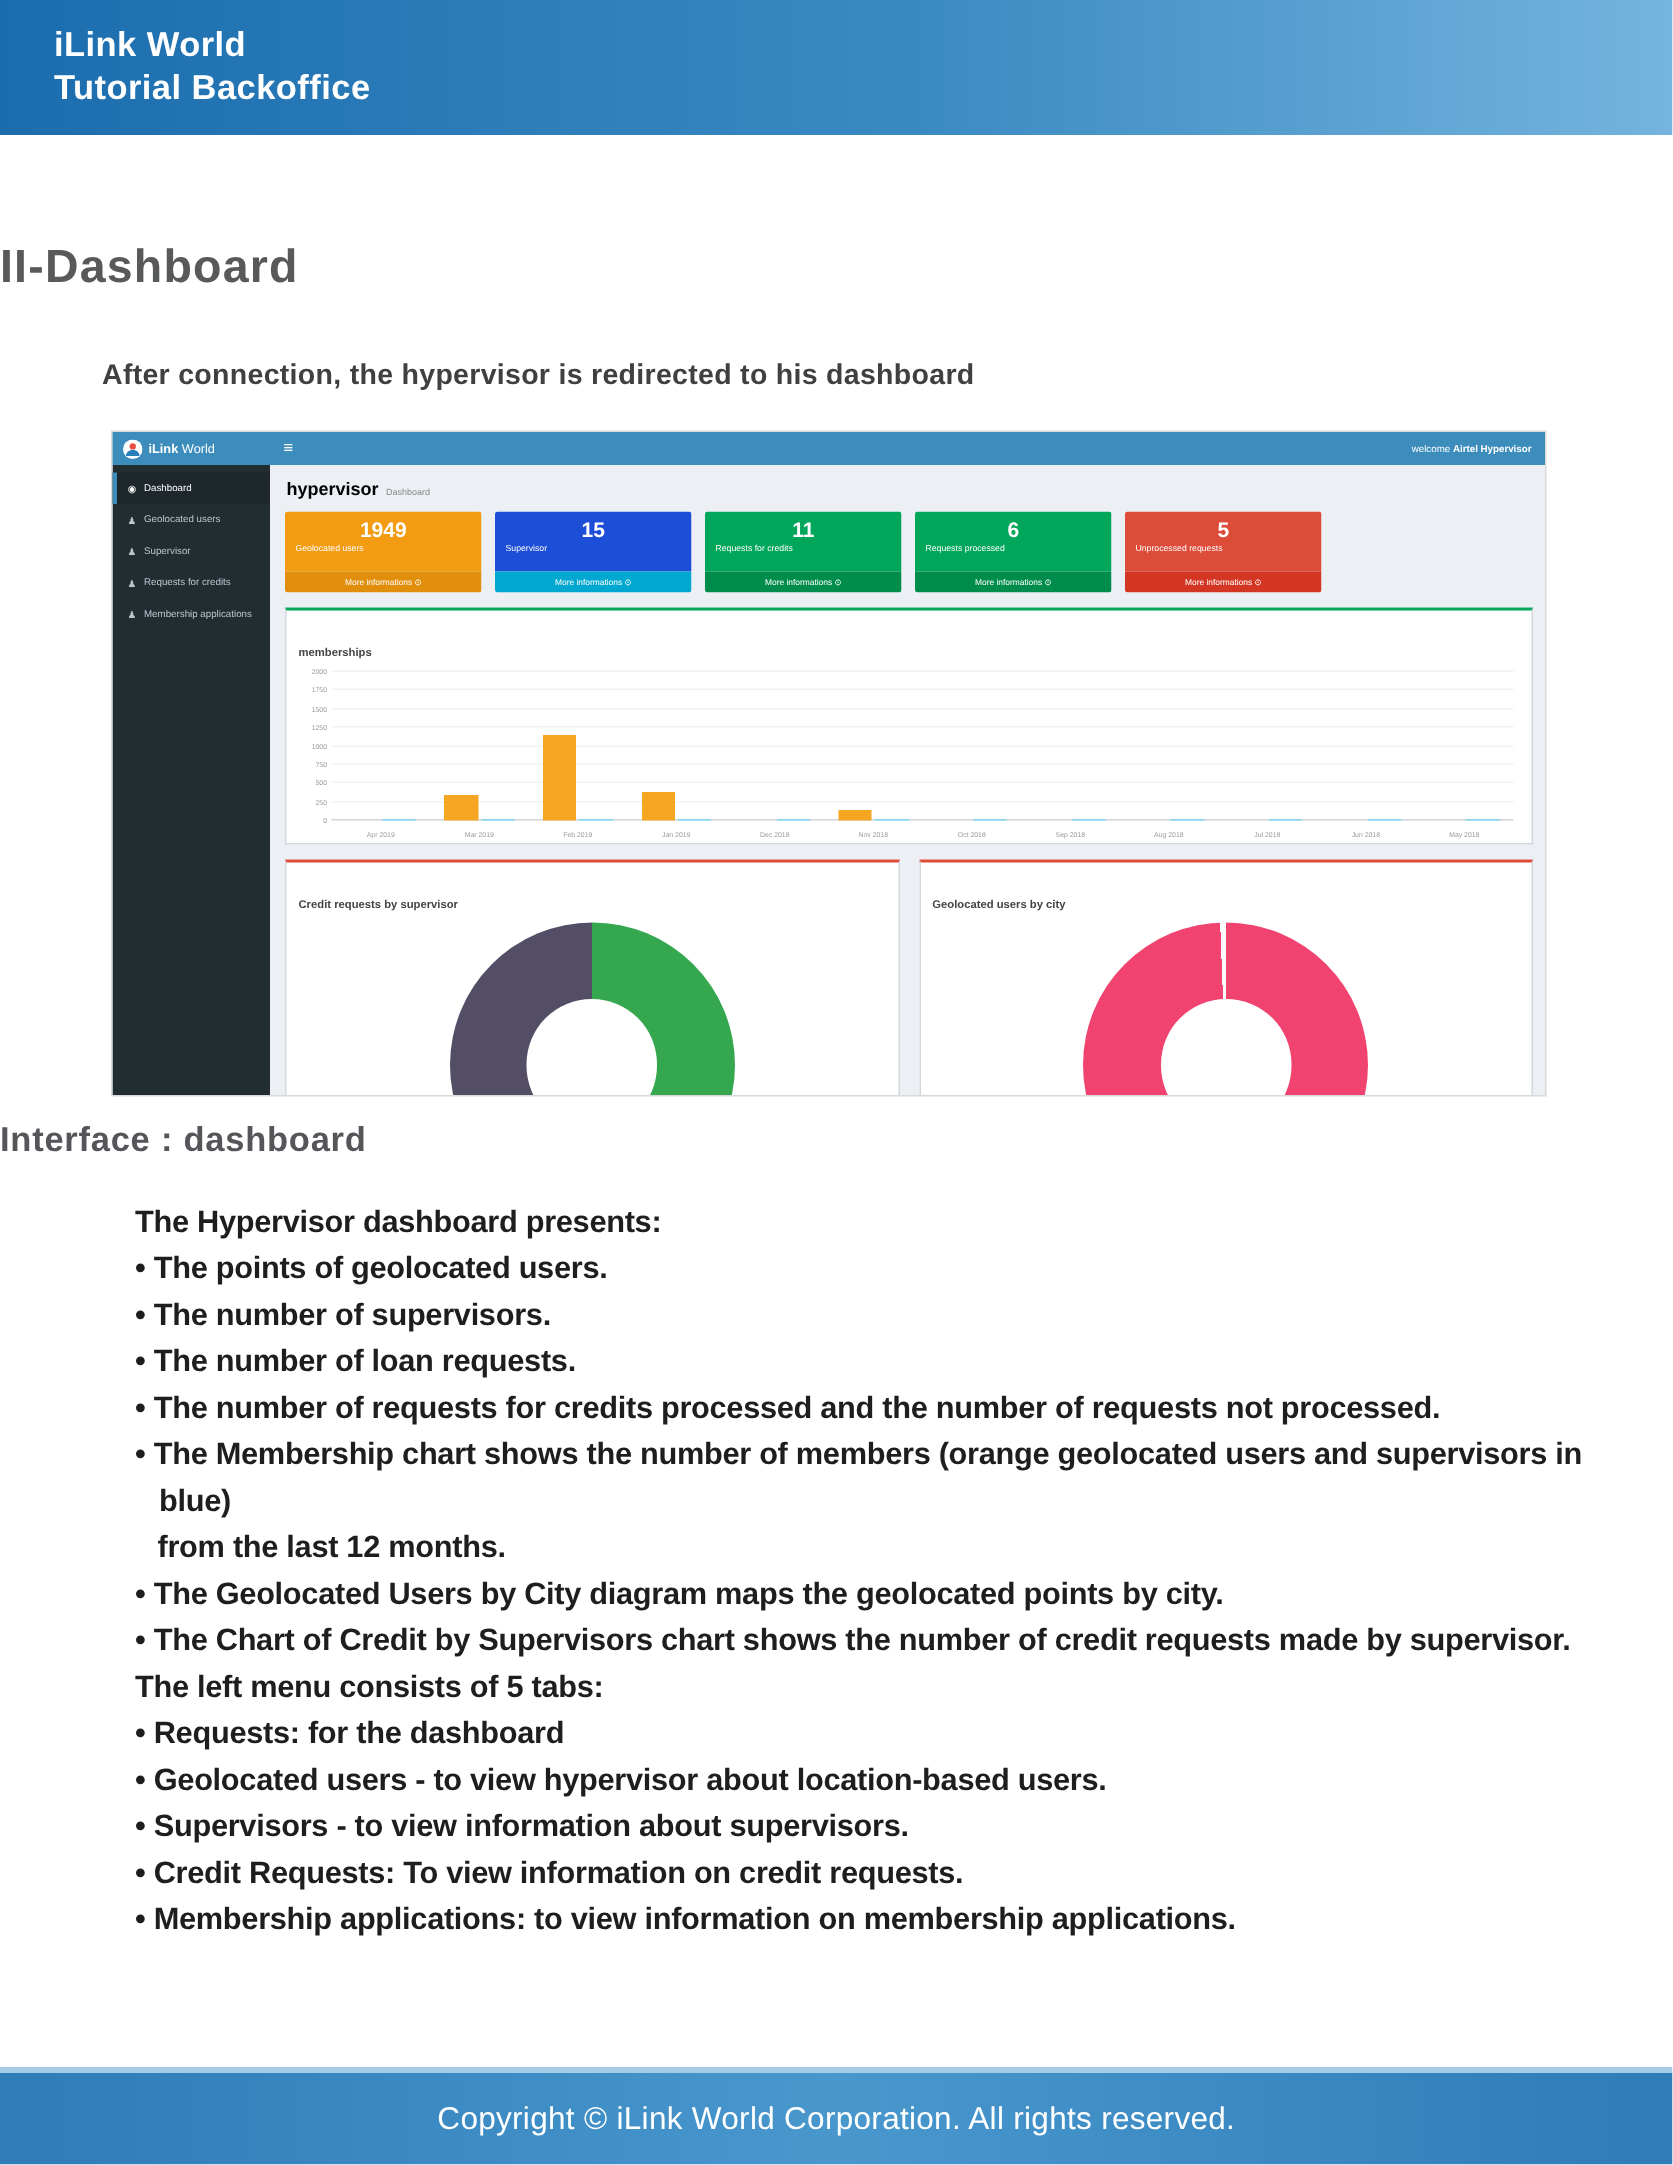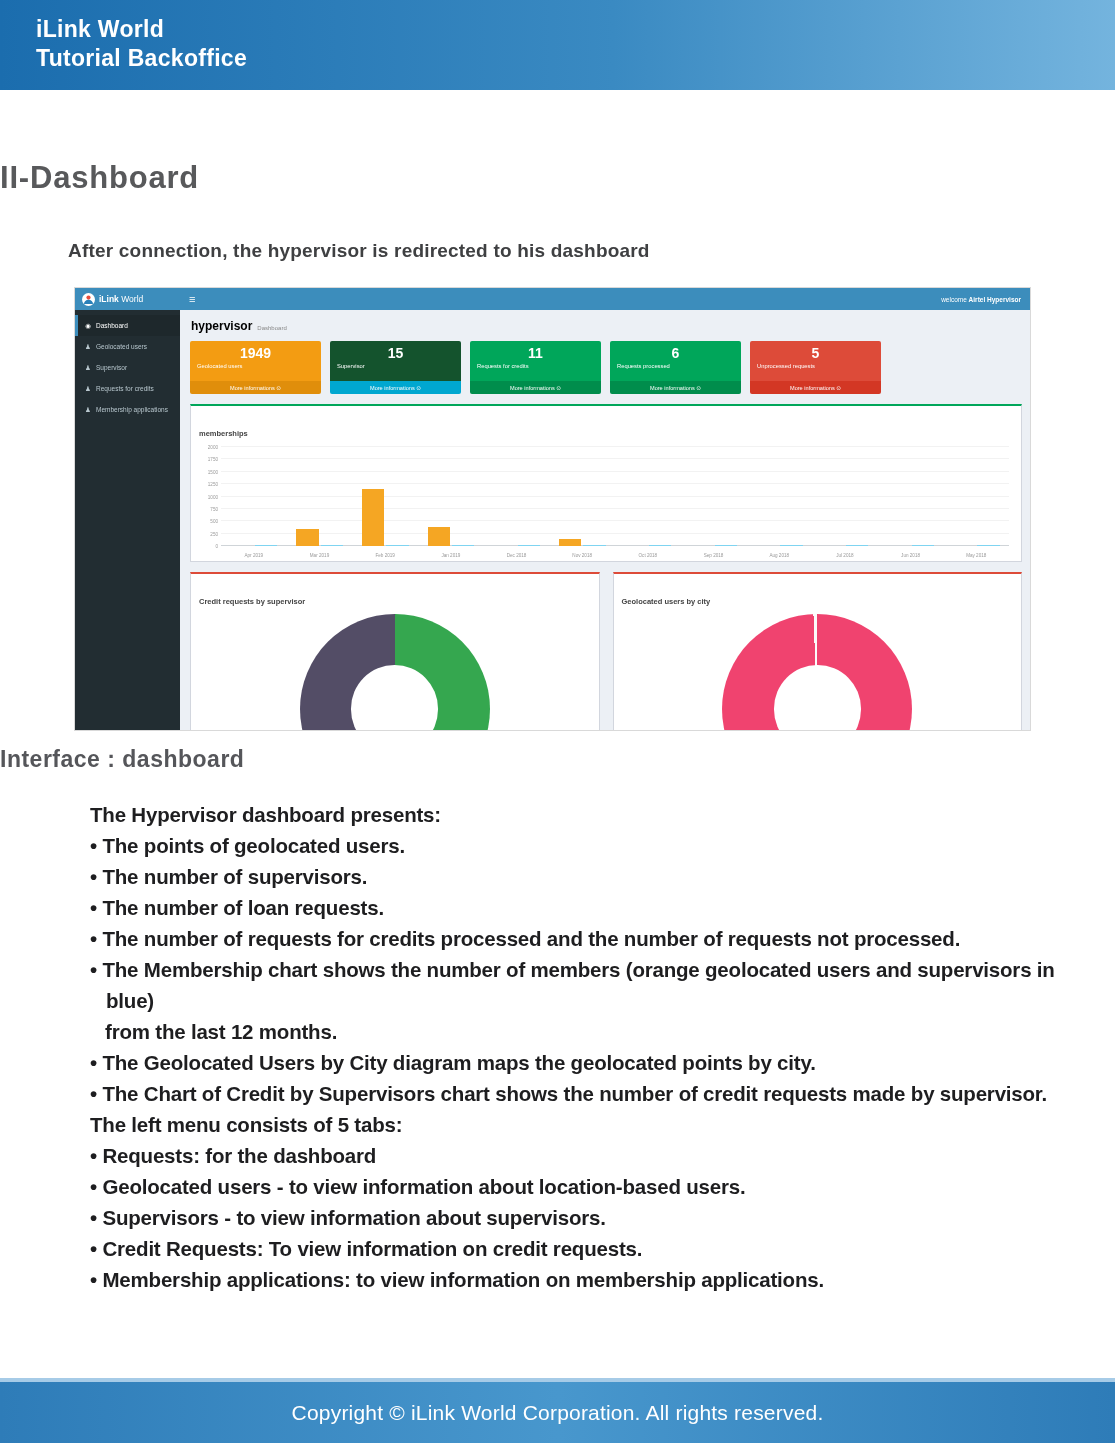--- a/index.html
+++ b/index.html
@@ -150,21 +150,21 @@
 
     <div class="cards">
         <div class="card">
           <div class="card-main" style="background: rgb(243, 156, 18);">
             <div class="card-value">1949</div>
             <div class="card-label">Geolocated users</div>
           </div>
           <div class="card-foot" style="background: rgb(224, 142, 11);"><span>More informations</span> <span>⊙</span></div>
         </div>
         <div class="card">
-          <div class="card-main" style="background: #14532d;">
+          <div class="card-main" style="background: #1d4ed8;">
             <div class="card-value">15</div>
             <div class="card-label">Supervisor</div>
           </div>
           <div class="card-foot" style="background: rgb(0, 167, 208);"><span>More informations</span> <span>⊙</span></div>
         </div>
         <div class="card">
           <div class="card-main" style="background: rgb(0, 166, 90);">
             <div class="card-value">11</div>
             <div class="card-label">Requests for credits</div>
           </div>
@@ -296,21 +296,21 @@
     <div class="doc-line bullet">• The points of geolocated users.</div>
     <div class="doc-line bullet">• The number of supervisors.</div>
     <div class="doc-line bullet">• The number of loan requests.</div>
     <div class="doc-line bullet">• The number of requests for credits processed and the number of requests not processed.</div>
     <div class="doc-line bullet">• The Membership chart shows the number of members (orange geolocated users and supervisors in blue)</div>
     <div class="doc-line indent">from the last 12 months.</div>
     <div class="doc-line bullet">• The Geolocated Users by City diagram maps the geolocated points by city.</div>
     <div class="doc-line bullet">• The Chart of Credit by Supervisors chart shows the number of credit requests made by supervisor.</div>
     <div class="doc-line">The left menu consists of 5 tabs:</div>
     <div class="doc-line bullet">• Requests: for the dashboard</div>
-    <div class="doc-line bullet">• Geolocated users - to view information about location-based users.</div>
+    <div class="doc-line bullet">• Geolocated users - to view hypervisor about location-based users.</div>
     <div class="doc-line bullet">• Supervisors - to view information about supervisors.</div>
     <div class="doc-line bullet">• Credit Requests: To view information on credit requests.</div>
     <div class="doc-line bullet">• Membership applications: to view information on membership applications.</div>
   </div>
 
 <footer class="doc-footer">
   <span>Copyright © iLink World Corporation. All rights reserved.</span>
 </footer>
 
 </body></html>

